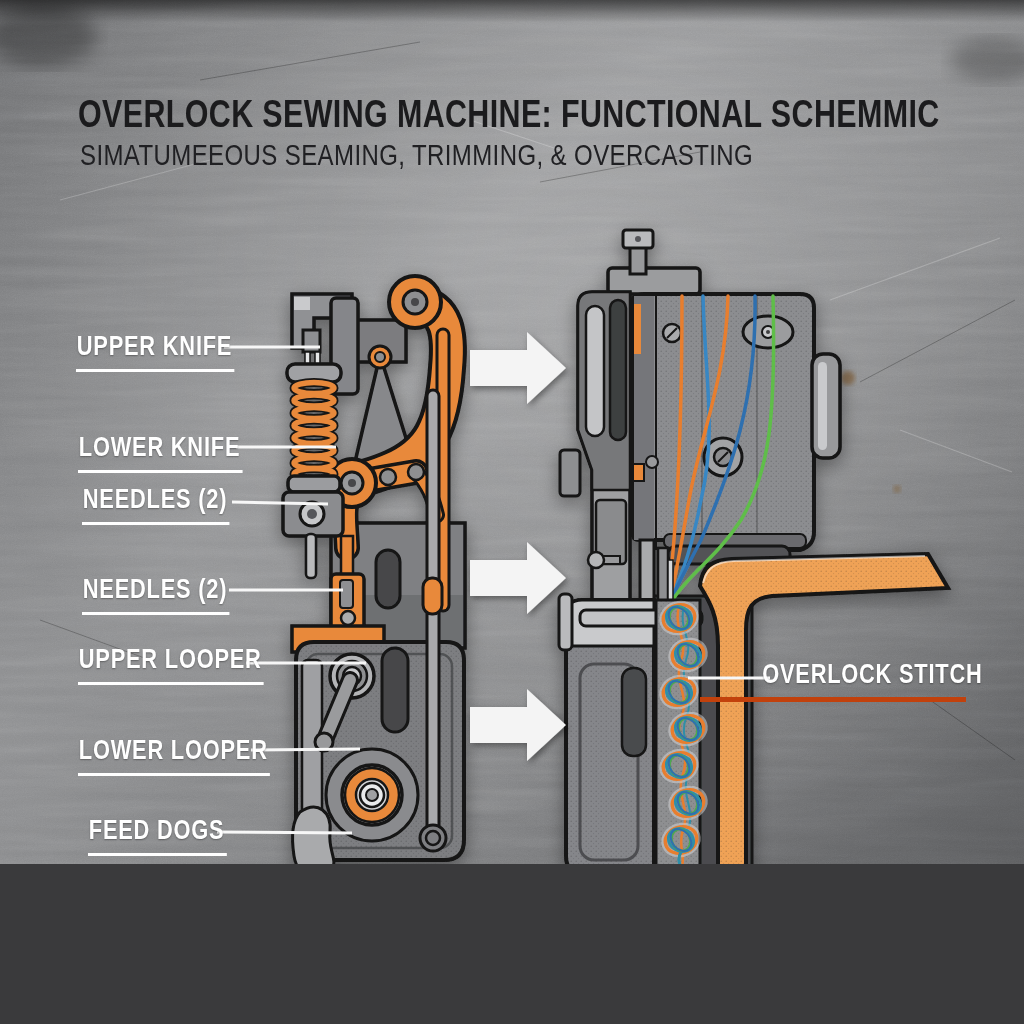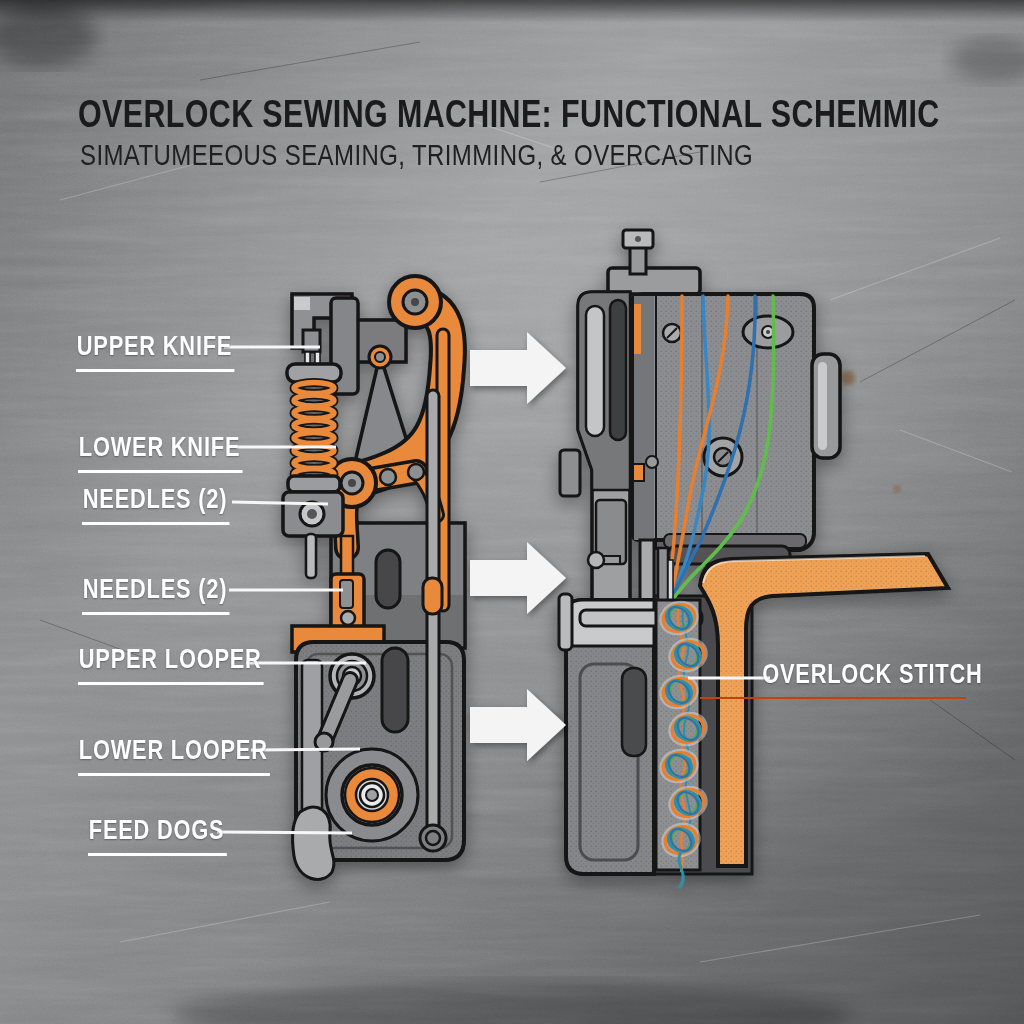--- a/index.html
+++ b/index.html
@@ -1,30 +1,30 @@
 <!DOCTYPE html>
 <html><head>
 <meta charset="utf-8">
 <style>
   html,body{margin:0;padding:0;background:#3a3a3c;}
-  .stage{position:relative;width:1024px;height:1024px;overflow:hidden;
+  .stage{position:relative;width:1024px;height:864px;overflow:hidden;
          font-family:"Liberation Sans","DejaVu Sans",sans-serif;}
   .stage svg.layer{position:absolute;left:0;top:0;width:1024px;height:1024px;}
   .hdr{position:absolute;left:78px;top:94px;z-index:5;}
   .hdr h1{margin:0;font-size:39px;font-weight:bold;color:#1b1b1d;letter-spacing:0.5px;
           transform:scaleX(0.78);transform-origin:left top;white-space:nowrap;line-height:1.05;}
   .hdr h2{margin:4px 0 0 2px;font-size:30px;font-weight:normal;color:#202023;letter-spacing:0.5px;
           transform:scaleX(0.80);transform-origin:left top;white-space:nowrap;line-height:1.05;}
   .lbl{position:absolute;z-index:6;color:#fff;font-weight:bold;font-size:28px;line-height:1;
        letter-spacing:1px;white-space:nowrap;border-bottom:3px solid #fff;
        padding:0 3px 9px 1px;transform:scaleX(0.78);transform-origin:left top;
        text-shadow:0 1px 2px rgba(0,0,0,0.35);}
   .rlbl{position:absolute;z-index:6;right:58px;text-align:right;color:#fff;
         text-shadow:0 1px 2px rgba(0,0,0,0.35);}
-  .rlbl.main{top:660px;width:266px;border-bottom:2px solid #c2410c;padding-bottom:9px;}
+  .rlbl.main{top:660px;width:266px;border-bottom:5px solid #c2410c;padding-bottom:9px;}
   .rlbl.main span{display:inline-block;font-size:28px;font-weight:bold;letter-spacing:1px;
         line-height:1;white-space:nowrap;transform:scaleX(0.78);transform-origin:right top;}
   .rlbl.sub{top:706px;}
   .rlbl.sub span{display:inline-block;font-size:26px;font-weight:normal;letter-spacing:1px;
         line-height:1;white-space:nowrap;transform:scaleX(0.80);transform-origin:right top;}
 </style>
 </head>
 <body>
 
 <div class="stage">

